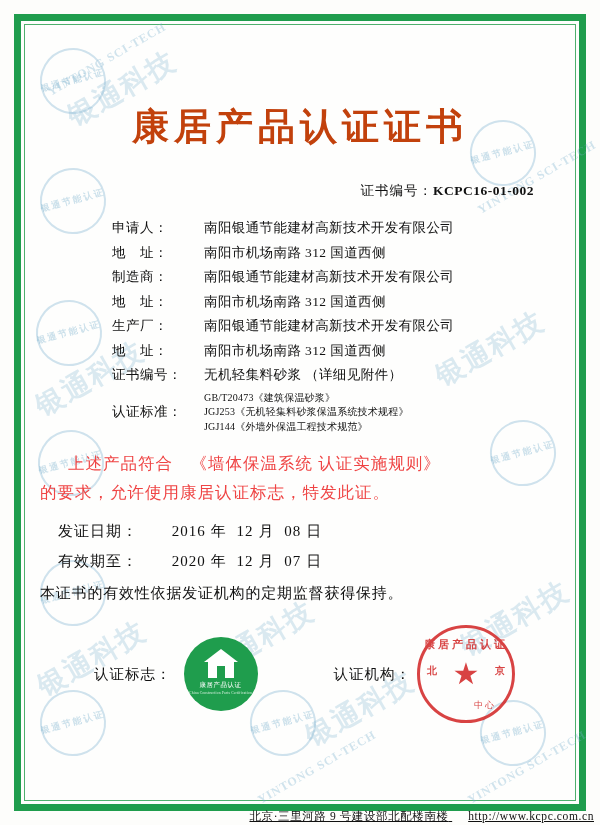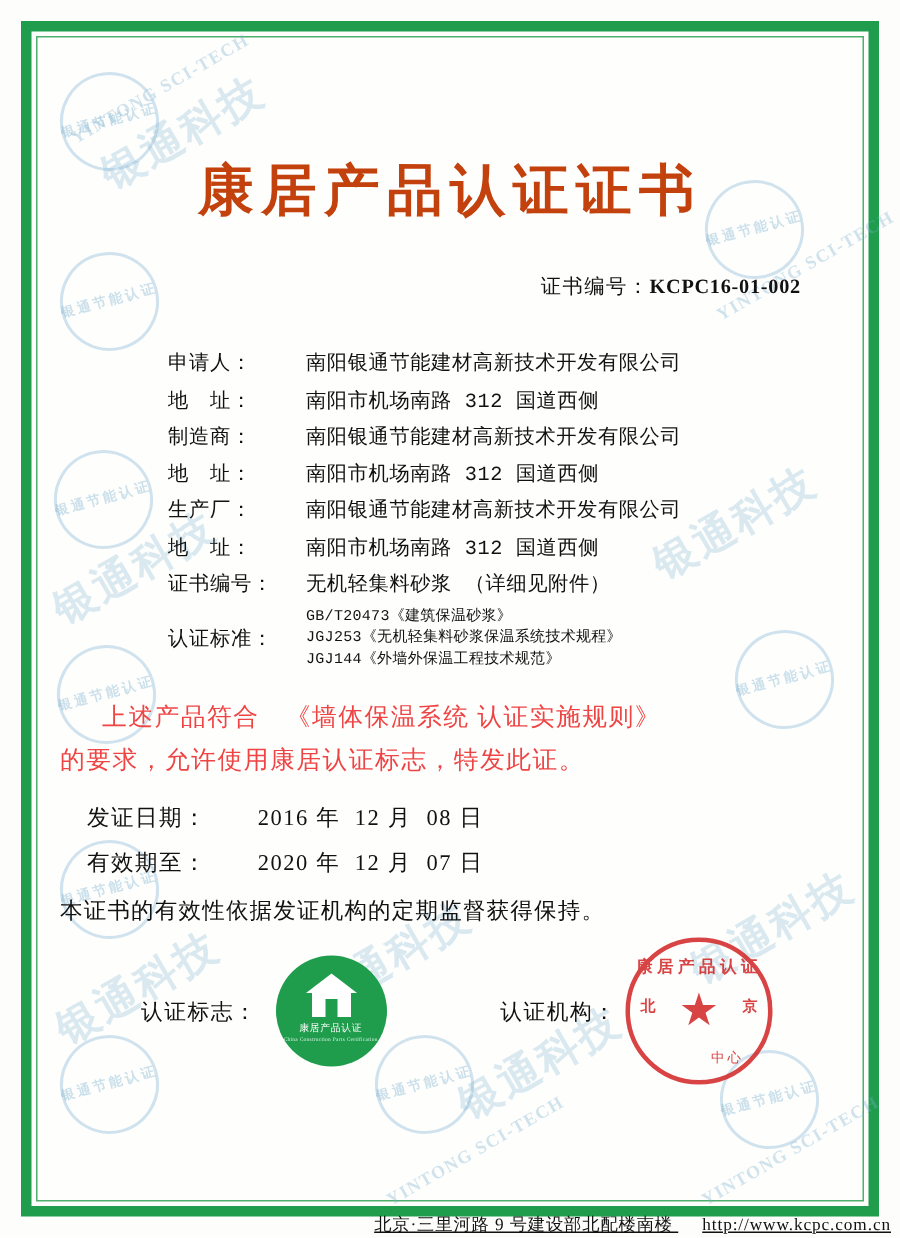--- a/index.html
+++ b/index.html
@@ -103,25 +103,24 @@
     color: #111;
     letter-spacing: 1px;
   }
   .cert-no .num {
     font-family: "Liberation Serif", serif;
     font-weight: bold;
     letter-spacing: 0.5px;
   }
 
   .fields {
-    margin-top: 33px;
+    margin-top: 19px;
     margin-left: 72px;
     font-size: 13.5px;
     color: #111;
-    font-family: Liberation Mono, monospace;
   }
   .frow {
     display: flex;
     align-items: baseline;
     margin-bottom: 6.5px;
   }
   .flabel {
     width: 92px;
     flex: 0 0 92px;
     letter-spacing: 0.5px;

